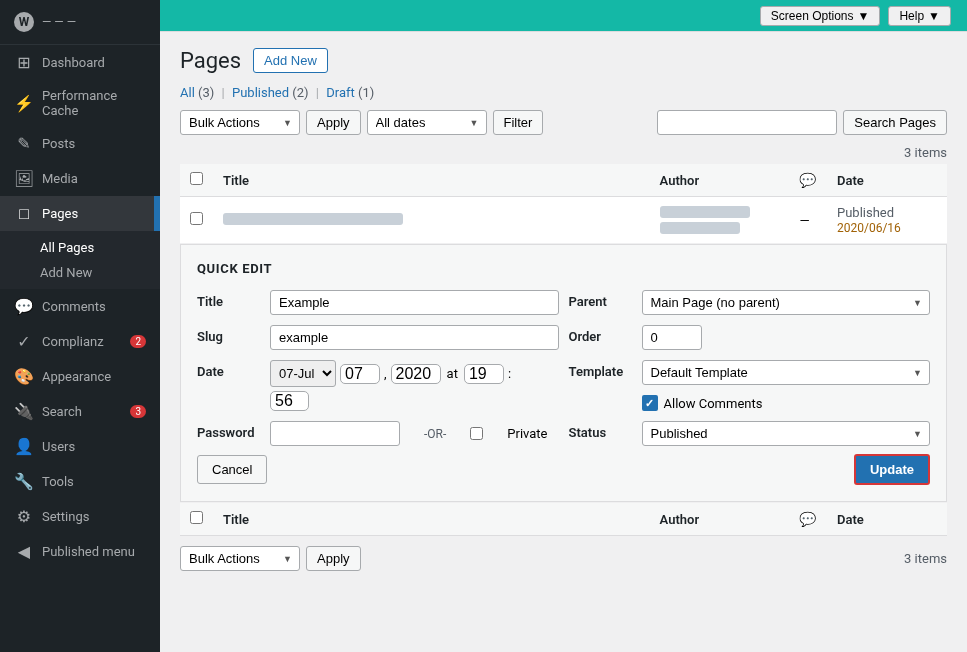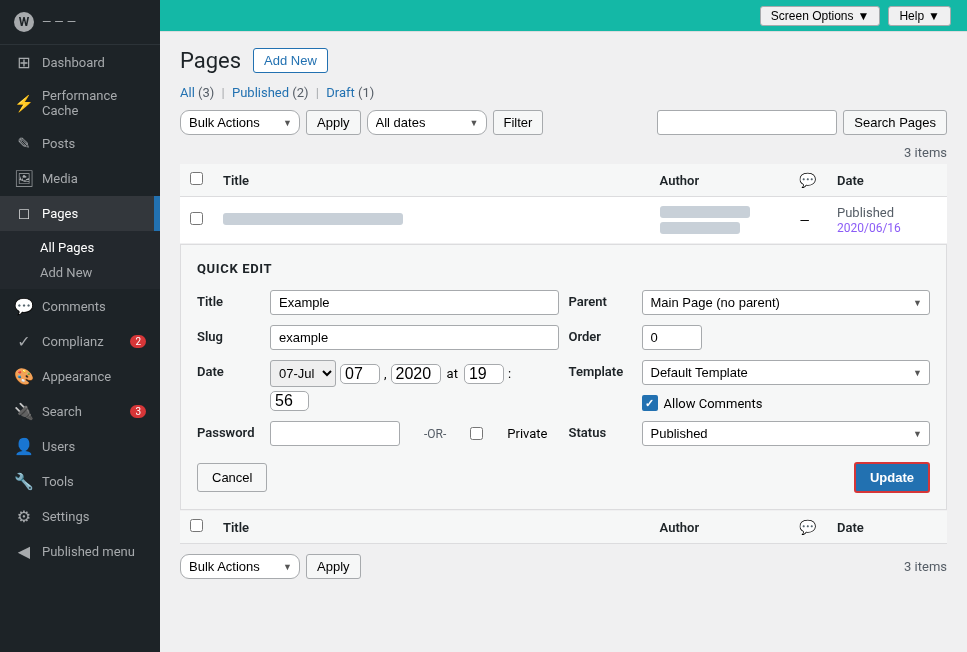--- a/index.html
+++ b/index.html
@@ -35,39 +35,39 @@
     .filter-links { margin-bottom: 10px; font-size: 13px; color: #2271b1; }
     .filter-links a { color: #2271b1; text-decoration: none; cursor: pointer; }
     .filter-links .sep { color: #a7aaad; margin: 0 4px; }
     .filter-links .count { color: #555d66; }
 
     
     .toolbar { display: flex; align-items: center; gap: 6px; margin-bottom: 10px; }
     .toolbar-right { margin-left: auto; display: flex; align-items: center; gap: 6px; }
 
     .select-wrapper { position: relative; display: inline-flex; align-items: center; }
-    .select-wrapper select { appearance: none; background: #fff; border: 1px solid #a7aaad; border-radius: 9px; padding: 4px 24px 4px 8px; font-size: 13px; cursor: pointer; min-width: 120px; }
+    .select-wrapper select { appearance: none; background: #fff; border: 1px solid #a7aaad; border-radius: 3px; padding: 4px 24px 4px 8px; font-size: 13px; cursor: pointer; min-width: 120px; }
     .select-wrapper::after { content: '▼'; position: absolute; right: 8px; font-size: 9px; pointer-events: none; color: #555; }
 
     .apply-btn { background: #f6f7f7; border: 1px solid #a7aaad; border-radius: 3px; padding: 4px 10px; font-size: 13px; cursor: pointer; }
     .filter-btn { background: #f6f7f7; border: 1px solid #a7aaad; border-radius: 3px; padding: 4px 10px; font-size: 13px; cursor: pointer; }
     .search-input { border: 1px solid #a7aaad; border-radius: 3px; padding: 4px 8px; font-size: 13px; width: 180px; }
     .search-btn { background: #f6f7f7; border: 1px solid #a7aaad; border-radius: 3px; padding: 4px 10px; font-size: 13px; cursor: pointer; }
 
     
     .pages-table { width: 100%; border-collapse: collapse; background: #fff; }
     .pages-table th, .pages-table td { padding: 8px 10px; text-align: left; border-bottom: 1px solid #f0f0f1; }
     .pages-table th { font-weight: 600; color: #1d2327; background: #f6f7f7; border-bottom: 1px solid #dcdcde; font-size: 13px; }
     .pages-table .col-cb { width: 30px; }
     .pages-table .col-author { width: 140px; }
     .pages-table .col-comments { width: 30px; }
     .pages-table .col-date { width: 120px; }
     .blurred { background: #c8d0d8; border-radius: 3px; height: 12px; display: inline-block; }
     .date-published { color: #555d66; }
-    .date-value { color: #8b5cf6; cursor: pointer; font-size: 12px; }
+    .date-value { color: #a16207; cursor: pointer; font-size: 12px; }
 
     
     .quick-edit { background: #f6f7f7; border: 1px solid #dcdcde; padding: 16px; }
     .quick-edit-title { font-size: 13px; font-weight: 700; text-transform: uppercase; letter-spacing: 0.05em; margin-bottom: 14px; color: #1d2327; }
     .quick-edit-grid { display: grid; grid-template-columns: 1fr 1fr; gap: 10px; }
     .qe-left, .qe-right { display: flex; flex-direction: column; gap: 10px; }
     .qe-row { display: flex; align-items: flex-start; gap: 8px; }
     .qe-label { width: 65px; font-weight: 600; color: #1d2327; font-size: 13px; padding-top: 4px; flex-shrink: 0; }
     .qe-input { flex: 1; border: 1px solid #a7aaad; border-radius: 3px; padding: 4px 8px; font-size: 13px; }
     .qe-date-row { display: flex; align-items: center; gap: 4px; }
@@ -79,21 +79,21 @@
     .qe-password-input { border: 1px solid #a7aaad; border-radius: 3px; padding: 4px 8px; font-size: 13px; width: 130px; }
     .qe-or { color: #555d66; font-size: 12px; }
     .qe-checkbox-row { display: flex; align-items: center; gap: 6px; }
     .qe-checkbox { width: 16px; height: 16px; border: 2px solid #2271b1; background: #fff; display: flex; align-items: center; justify-content: center; cursor: pointer; border-radius: 2px; }
     .qe-checkbox.checked { background: #2271b1; }
     .qe-checkbox.checked::after { content: '✓'; color: #fff; font-size: 11px; font-weight: bold; }
     .qe-select-wrapper { position: relative; display: inline-flex; align-items: center; }
     .qe-select { appearance: none; background: #fff; border: 1px solid #a7aaad; border-radius: 3px; padding: 4px 24px 4px 8px; font-size: 13px; cursor: pointer; width: 100%; }
     .qe-select-wrapper::after { content: '▼'; position: absolute; right: 8px; font-size: 9px; pointer-events: none; color: #555; }
     .qe-order-input { border: 1px solid #a7aaad; border-radius: 3px; padding: 4px 8px; font-size: 13px; width: 60px; }
-    .qe-actions { display: flex; justify-content: space-between; align-items: center; margin-top: 16px; }
+    .qe-actions { display: flex; justify-content: space-between; align-items: center; margin-top: 8px; }
     .cancel-btn { background: #f6f7f7; border: 1px solid #a7aaad; border-radius: 3px; padding: 6px 14px; font-size: 13px; cursor: pointer; }
     .update-btn { background: #2271b1; border: 2px solid #d63638; color: #fff; border-radius: 3px; padding: 6px 14px; font-size: 13px; cursor: pointer; font-weight: 600; }
 
     
     .bottom-toolbar { display: flex; align-items: center; gap: 6px; margin-top: 10px; }
     .bottom-right { margin-left: auto; color: #555d66; font-size: 13px; }
     
     .draft-tag { color: #555d66; }
   </style>
 </head>

